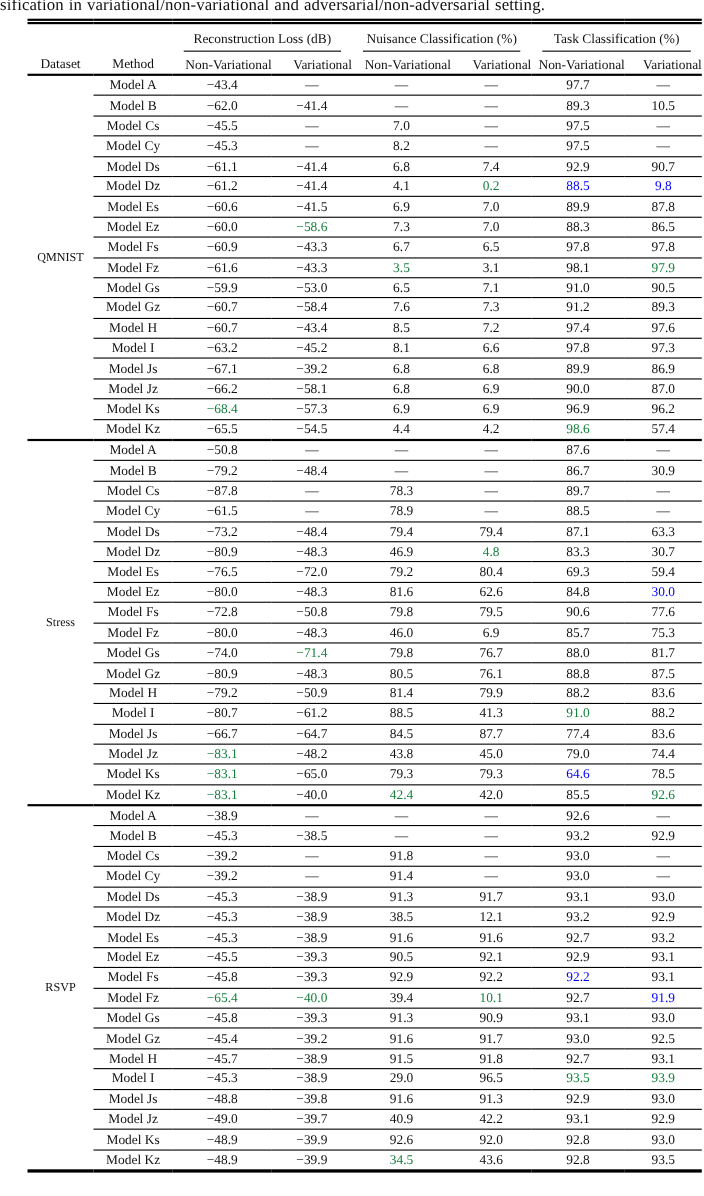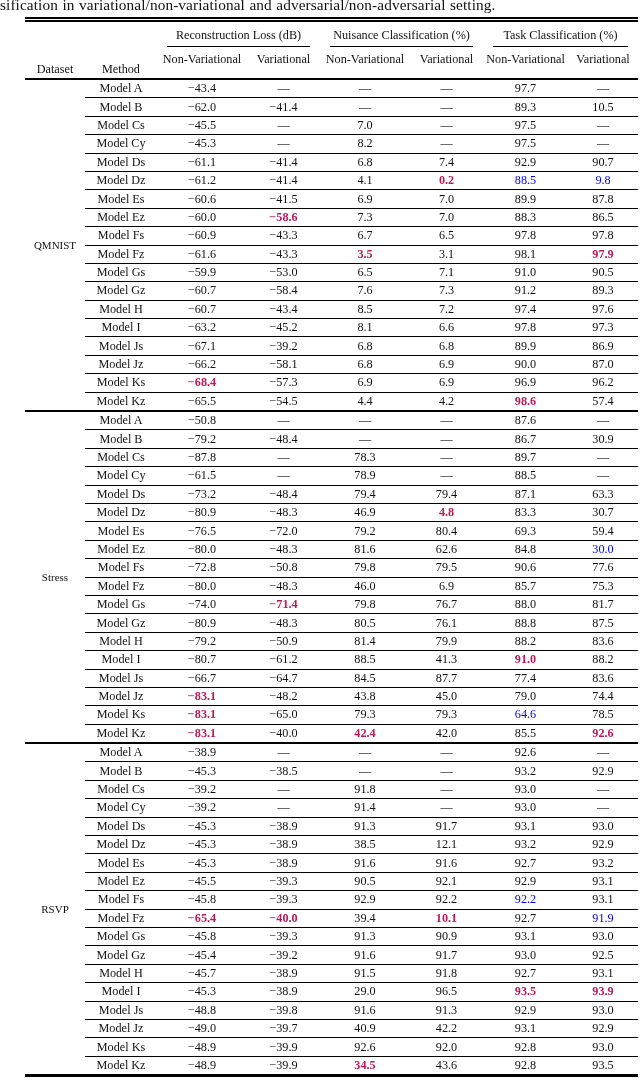--- a/index.html
+++ b/index.html
@@ -22,28 +22,28 @@
   col.c-rlnv    { width:90px; }
   col.c-rlv     { width:73px; }
   col.c-ncnv    { width:90px; }
   col.c-ncv     { width:73px; }
   col.c-tcnv    { width:85px; }
   col.c-tcv     { width:70px; }
   th { font-weight:normal; font-size:12.2px; text-align:center; }
   tr.h1 th { padding-top:6px; vertical-align:bottom; }
   tr.h1 th.group-th { padding-top:6px; }
   .group-rule { border-bottom:1.4px solid #000; margin:0 9px; padding-bottom:3px; }
-  tr.h2 th { padding:4px 0 11px; border-bottom:2.6px solid #000; }
+  tr.h2 th { padding:4px 0 0; border-bottom:2.6px solid #000;text-align:right; }
   tbody td {
     text-align:center; font-size:12.2px; height:17.4px; padding:0;
     border-top:1.4px solid #000; line-height:17px;
   }
   tbody tr.group-start td { border-top:2.6px solid #000; }
   td.dataset-cell { font-size:11px; }
-  .hl-red  { color:#be185d; font-weight:bold; }
+  .hl-red  { color:#15803d; font-weight:normal; }
   .hl-blue { color:#0000ff; }
 </style>
 </head>
 <body>
 
 <div class="caption">sification in variational/non-variational and adversarial/non-adversarial setting.</div>
 
 <div class="tablewrap">
   <table>
     <colgroup>

